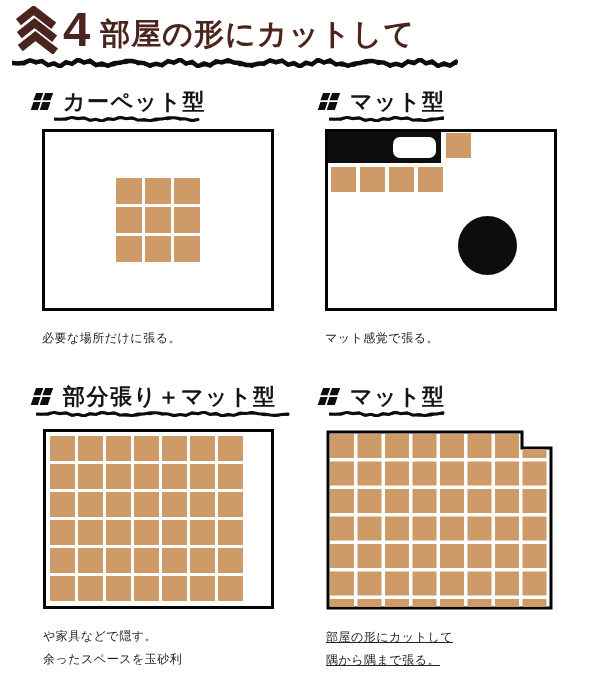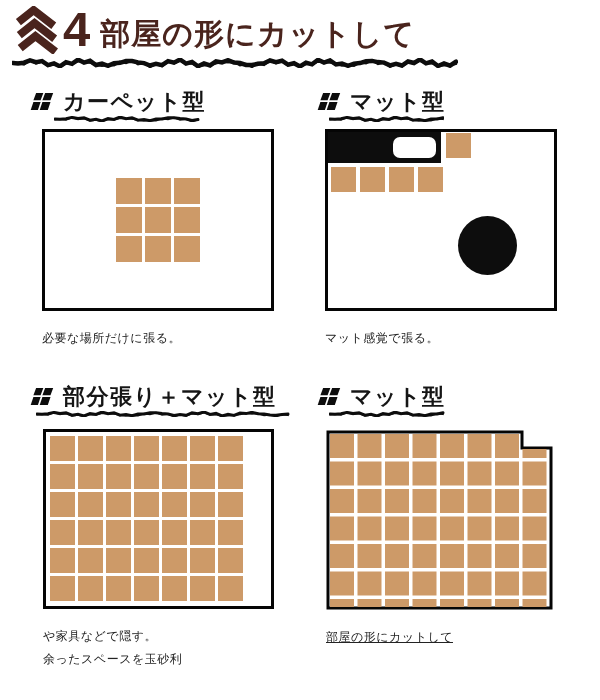--- a/index.html
+++ b/index.html
@@ -294,14 +294,15 @@
         <rect x="59" y="169" width="24" height="24" fill="#CD9A68"></rect>
         <rect x="86.5" y="169" width="24" height="24" fill="#CD9A68"></rect>
         <rect x="114" y="169" width="24" height="24" fill="#CD9A68"></rect>
         <rect x="141.5" y="169" width="24" height="24" fill="#CD9A68"></rect>
         <rect x="169" y="169" width="24" height="24" fill="#CD9A68"></rect>
         <rect x="196.5" y="169" width="24" height="24" fill="#CD9A68"></rect>
       </g>
     </svg>
   <div class="caption wC ml11">
     <div>部屋の形にカットして</div>
+    <div>隅から隅まで張る。</div>
   </div>
 </div>
 
 </body></html>

